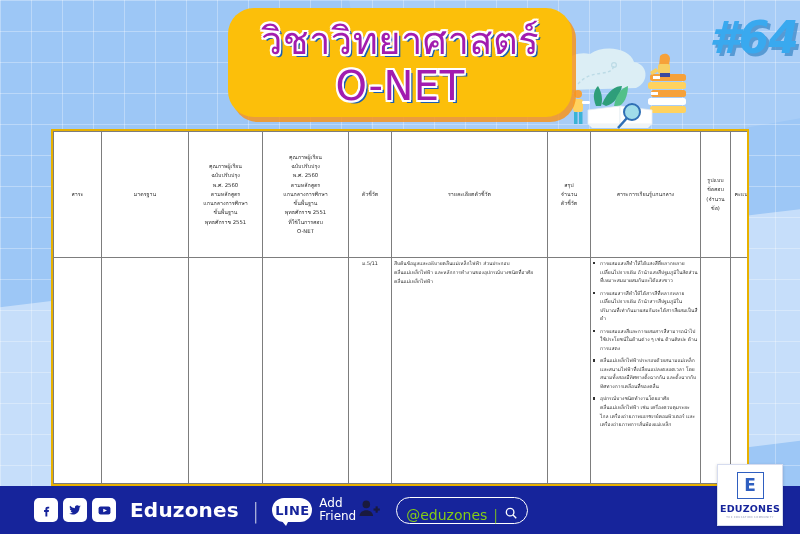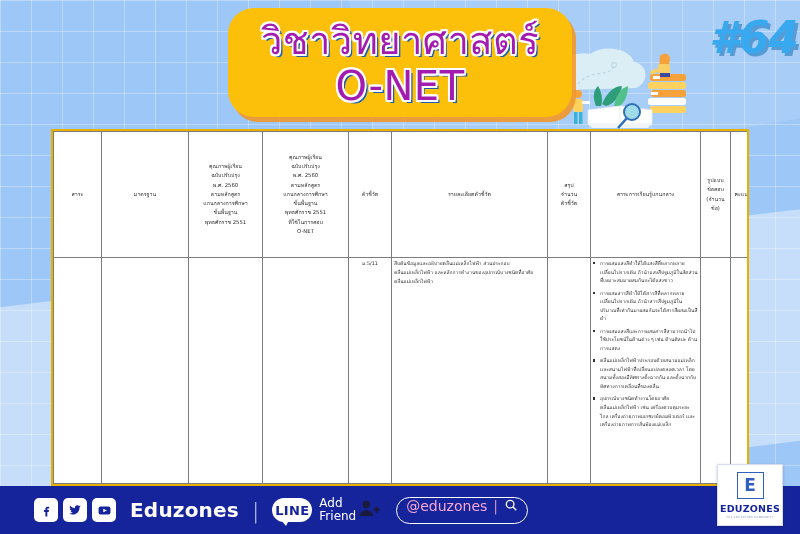--- a/index.html
+++ b/index.html
@@ -161,23 +161,23 @@
     border-top: 6px solid #fff;
   }
   .add-friend {
     color: #fff; font-size: 12px; line-height: 1.05;
     margin-left: 7px; font-weight: 500;
   }
   .pill {
     margin-left: 16px;
     height: 27px; min-width: 116px;
     border: 1.6px solid #fff; border-radius: 14px;
-    display: flex; align-items: flex-start;
+    display: flex; align-items: flex-end;
     padding: 0 9px;
-    color: #f9a8d4; font-size: 14px;
+    color: #84cc16; font-size: 14px;
   }
   .pill .sep { margin: 0 6px; opacity: 0.8; }
 
   .logo-box {
     position: absolute; right: 17px; bottom: 8px;
     width: 66px; height: 62px;
     background: #fff;
     border: 1px solid #d6dcef;
     display: flex; flex-direction: column;
     align-items: center; justify-content: center;

